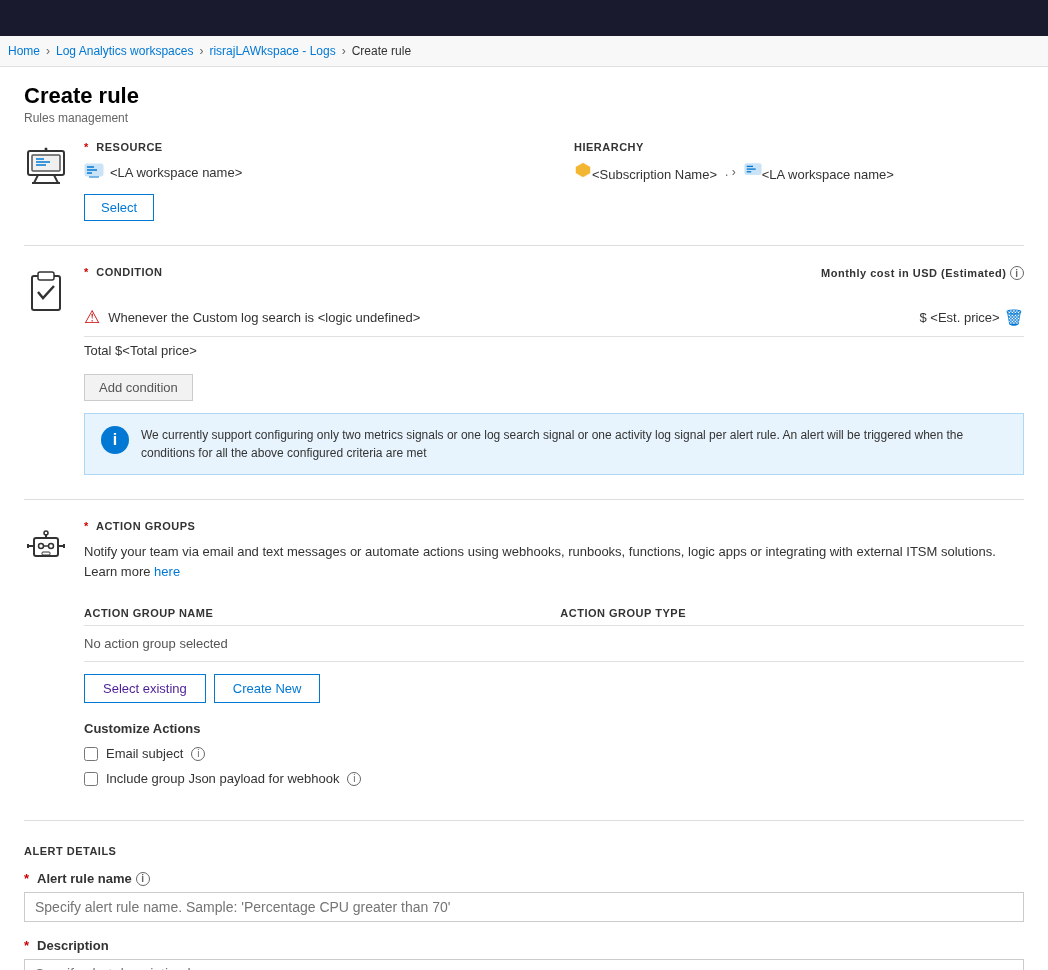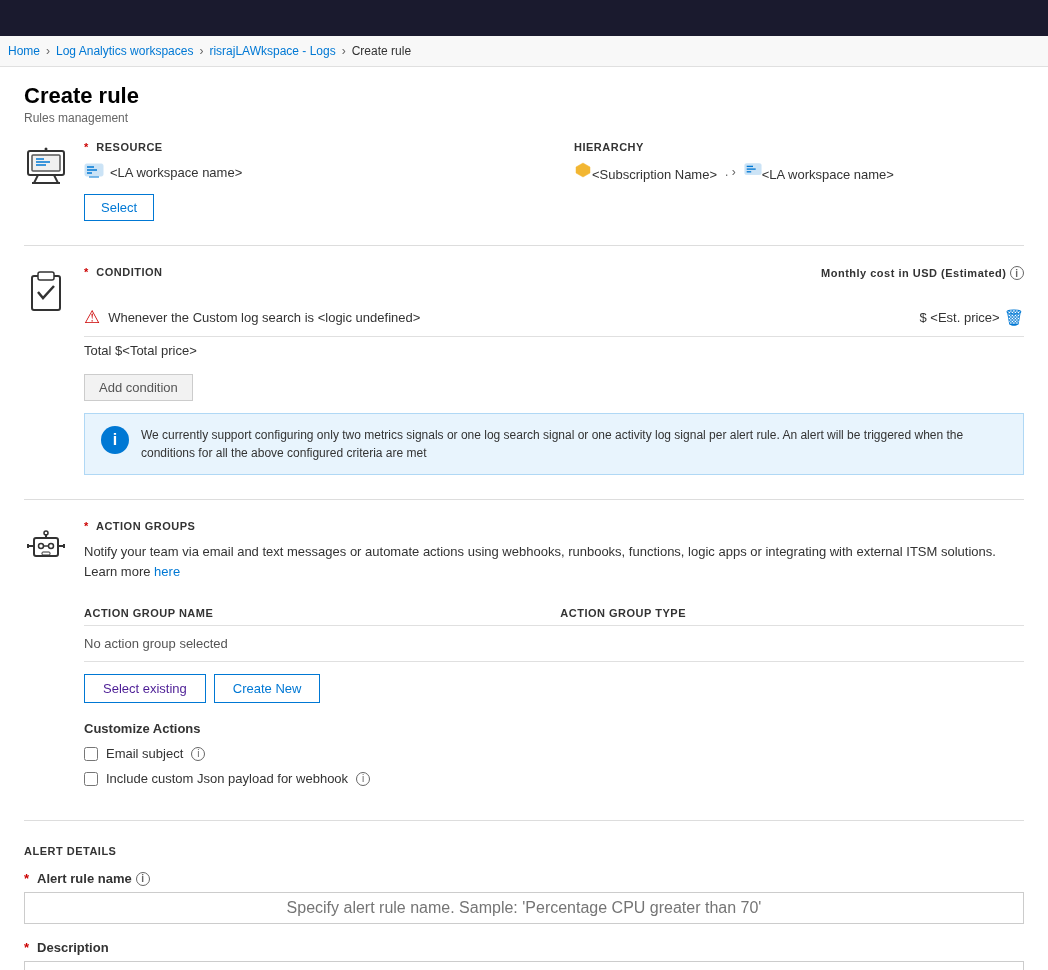--- a/index.html
+++ b/index.html
@@ -354,25 +354,24 @@
       align-items: center;
       gap: 4px;
     }
     .alert-field-label .required-star {
       color: #c00;
     }
     .alert-input {
       width: 100%;
       border: 1px solid #ccc;
       padding: 6px 10px;
-      font-size: 16px;
+      font-size: 14px;
       font-family: inherit;
       color: #555;
       outline: none;
-      text-align: center;
     }
 
     .section-divider {
       border: none;
       border-top: 1px solid #ddd;
       margin: 20px 0;
     }
   </style>
 </head>
 <body>
@@ -553,21 +552,21 @@
       </div>
 
       <div class="customize-actions-title">Customize Actions</div>
       <div class="checkbox-row">
         <input type="checkbox" id="email-subject" style="">
         <label class="checkbox-label" for="email-subject">Email subject</label>
         <span class="info-tooltip">i</span>
       </div>
       <div class="checkbox-row">
         <input type="checkbox" id="webhook-payload" style="">
-        <label class="checkbox-label" for="webhook-payload">Include custom Json payload for webhook</label>
+        <label class="checkbox-label" for="webhook-payload">Include group Json payload for webhook</label>
         <span class="info-tooltip">i</span>
       </div>
     </div>
   </div>
 
   <hr class="section-divider">
 
   <div class="alert-details-section">
     <div class="section-label" style="font-size:11px; font-weight:700; letter-spacing:0.5px; margin-bottom:14px;">ALERT DETAILS</div>
 

